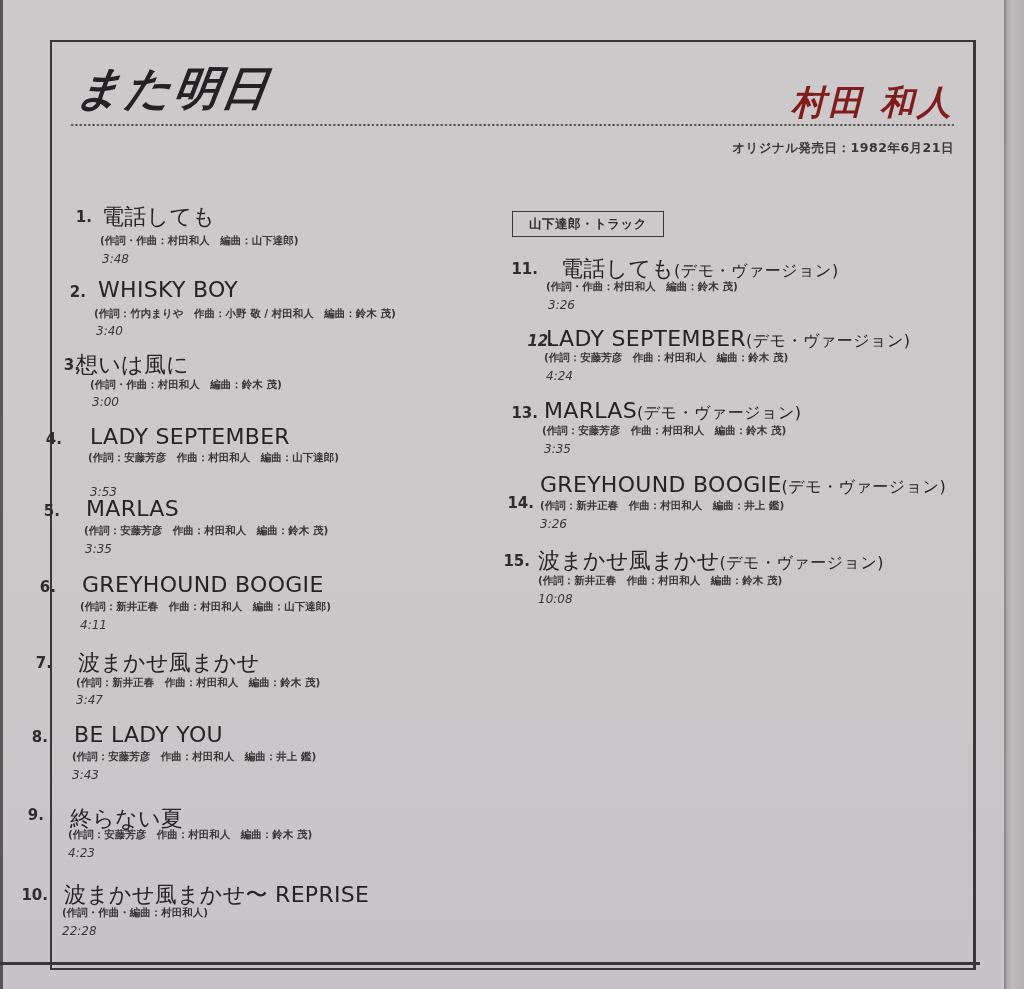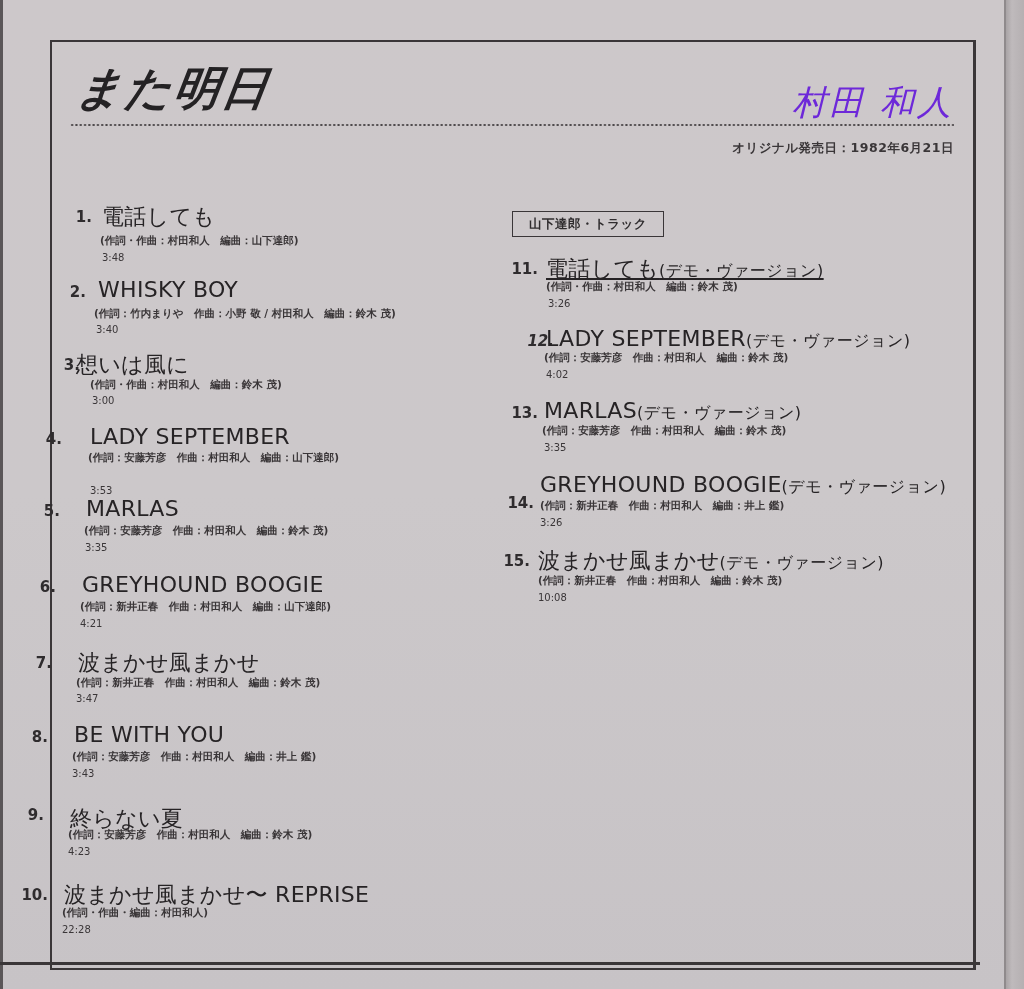--- a/index.html
+++ b/index.html
@@ -29,21 +29,21 @@
   .bottom-rule {
     position:absolute; left:0; top:962px; width:980px; height:3px; background:#3a3638;
   }
   .title {
     position:absolute; left:76px; top:58px;
     font-size:46px; font-weight:bold; font-style:italic; color:#242224;
     letter-spacing:2px; transform:skewX(-8deg);
   }
   .artist {
     position:absolute; right:70px; top:80px;
-    font-size:34px; font-weight:normal; font-style:italic; color:#6d28d9;
+    font-size:34px; font-weight:bold; font-style:italic; color:#7f1d1d;
     letter-spacing:3px;
   }
   .dots {
     position:absolute; left:70px; top:124px; width:884px; height:2px;
     background-image:radial-gradient(circle,#4a4648 0.9px,transparent 1.2px);
     background-size:4.3px 2px; background-repeat:repeat-x;
   }
   .release {
     position:absolute; right:70px; top:140px;
     font-size:12.5px; font-weight:bold; color:#3a3638; letter-spacing:0.5px;
@@ -53,21 +53,21 @@
     position:absolute; font-size:15px; font-weight:bold; text-align:right; width:30px; color:#2f2c2e;
   }
   .track .name {
     position:absolute; font-size:22px; white-space:nowrap; color:#262325; letter-spacing:0.3px;
   }
   .track .name .suffix { font-size:16px; letter-spacing:0.5px; }
   .track .credit {
     position:absolute; font-size:10.5px; font-weight:bold; white-space:nowrap; color:#3a3638;
   }
   .track .time {
-    position:absolute; font-size:10px; color:#3a3638;
+    position:absolute; font-size:12px; color:#3a3638;font-style:italic;
   }
   .bonus-box {
     position:absolute; left:512px; top:211px; width:152px; height:26px;
     border:1.5px solid #3a3638; box-sizing:border-box;
     font-size:12.5px; font-weight:bold; color:#2f2c2e;
     display:flex; align-items:center; justify-content:center; letter-spacing:0.5px;
   }
   .ghost {
     position:absolute; color:rgba(80,76,78,0.12); font-size:12px; line-height:24px;
     white-space:pre; pointer-events:none;
@@ -124,67 +124,67 @@
   <span class="num" style="left:-10px;top:6px;">5.</span>
   <span class="name" style="left:46px;top:0;">MARLAS</span>
   <span class="credit" style="left:44px;top:28px;">(作詞：安藤芳彦　作曲：村田和人　編曲：鈴木 茂)</span>
   <span class="time" style="left:45px;top:46px;">3:35</span>
 </div>
 
 <div class="track" style="left:36px;top:572px;">
   <span class="num" style="left:-10px;top:6px;">6.</span>
   <span class="name" style="left:46px;top:0;">GREYHOUND BOOGIE</span>
   <span class="credit" style="left:44px;top:28px;">(作詞：新井正春　作曲：村田和人　編曲：山下達郎)</span>
-  <span class="time" style="left:44px;top:46px;">4:21</span>
+  <span class="time" style="left:44px;top:46px;">4:11</span>
 </div>
 
 <div class="track" style="left:32px;top:648px;">
   <span class="num" style="left:-10px;top:6px;">7.</span>
   <span class="name" style="left:46px;top:0;">波まかせ風まかせ</span>
   <span class="credit" style="left:44px;top:28px;">(作詞：新井正春　作曲：村田和人　編曲：鈴木 茂)</span>
   <span class="time" style="left:44px;top:45px;">3:47</span>
 </div>
 
 <div class="track" style="left:28px;top:722px;">
   <span class="num" style="left:-10px;top:6px;">8.</span>
-  <span class="name" style="left:46px;top:0;">BE WITH YOU</span>
+  <span class="name" style="left:46px;top:0;">BE LADY YOU</span>
   <span class="credit" style="left:44px;top:28px;text-align:center;">(作詞：安藤芳彦　作曲：村田和人　編曲：井上 鑑)</span>
   <span class="time" style="left:44px;top:46px;">3:43</span>
 </div>
 
 <div class="track" style="left:24px;top:800px;">
   <span class="num" style="left:-10px;top:6px;">9.</span>
   <span class="name" style="left:46px;top:4px;">終らない夏</span>
   <span class="credit" style="left:44px;top:28px;">(作詞：安藤芳彦　作曲：村田和人　編曲：鈴木 茂)</span>
   <span class="time" style="left:44px;top:46px;">4:23</span>
 </div>
 
 <div class="track" style="left:20px;top:880px;">
   <span class="num" style="left:-2px;top:6px;">10.</span>
   <span class="name" style="left:44px;top:0;">波まかせ風まかせ〜 REPRISE</span>
   <span class="credit" style="left:42px;top:26px;">(作詞・作曲・編曲：村田和人)</span>
   <span class="time" style="left:42px;top:44px;">22:28</span>
 </div>
 
 <div class="track" style="left:500px;top:254px;">
   <span class="num" style="left:8px;top:6px;">11.</span>
-  <span class="name" style="left:46px;top:0;text-decoration:underline;">
+  <span class="name" style="left:61px;top:0;">
     <span>電話しても</span><span class="suffix">(デモ・ヴァージョン)</span>
   </span>
   <span class="credit" style="left:46px;top:26px;">(作詞・作曲：村田和人　編曲：鈴木 茂)</span>
   <span class="time" style="left:48px;top:44px;">3:26</span>
 </div>
 
 <div class="track" style="left:500px;top:326px;">
   <span class="num" style="left:24px;top:6px;font-style:italic;">12.</span>
   <span class="name" style="left:46px;top:0;">
     <span>LADY SEPTEMBER</span><span class="suffix">(デモ・ヴァージョン)</span>
   </span>
   <span class="credit" style="left:44px;top:25px;">(作詞：安藤芳彦　作曲：村田和人　編曲：鈴木 茂)</span>
-  <span class="time" style="left:46px;top:43px;">4:02</span>
+  <span class="time" style="left:46px;top:43px;">4:24</span>
 </div>
 
 <div class="track" style="left:500px;top:398px;">
   <span class="num" style="left:8px;top:6px;">13.</span>
   <span class="name" style="left:44px;top:0;">
     <span>MARLAS</span><span class="suffix">(デモ・ヴァージョン)</span>
   </span>
   <span class="credit" style="left:42px;top:26px;">(作詞：安藤芳彦　作曲：村田和人　編曲：鈴木 茂)</span>
   <span class="time" style="left:44px;top:44px;">3:35</span>
 </div>

